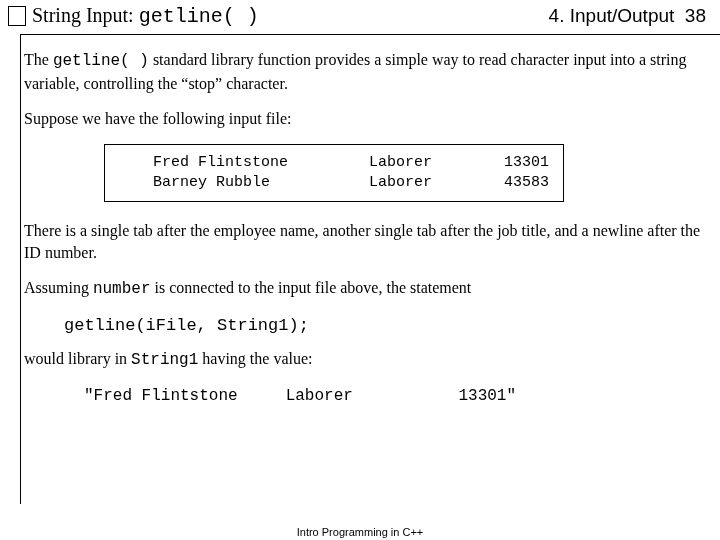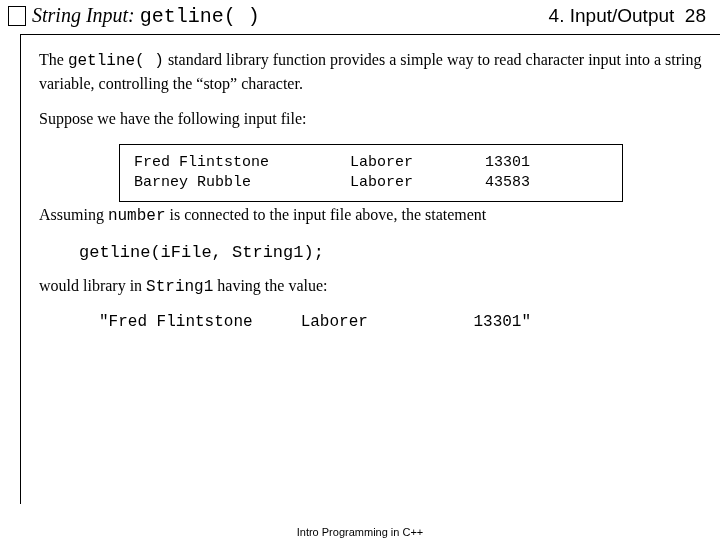--- a/index.html
+++ b/index.html
@@ -27,45 +27,46 @@
       align-items: center;
       gap: 6px;
     }
     .header-box {
       width: 18px;
       height: 20px;
       border: 1px solid #000;
       background: #fff;
       display: inline-block;
     }
-    .title-prefix { font-family: Georgia, serif; font-style: italic; }
+    .title-prefix { font-family: Georgia, serif; }
     .title-code { font-family: 'Courier New', monospace; }
     .header-right { font-family: Arial, sans-serif; font-size: 19px; }
     .content {
       border: 1px solid #000;
       border-right: none;
       border-bottom: none;
       margin: 2px 0 0 20px;
-      padding: 14px 14px 0 18px;
+      padding: 14px 14px 0 3px;
       font-size: 16px;
       line-height: 1.35;
       height: 470px;
       position: relative;
     }
     .mono { font-family: 'Courier New', monospace; }
     .para { margin-bottom: 14px; }
     .file-box {
       border: 1px solid #000;
       padding: 8px 14px;
-      margin: 12px 0 2px 80px;
-      width: 504px;
+      margin: 12px 0 18px 80px;
+      width: 460px;
       font-family: 'Courier New', monospace;
       font-size: 15px;
       white-space: pre;
       line-height: 1.35;
+      text-align: right;
     }
     .code-line {
       font-family: 'Courier New', monospace;
       font-size: 17px;
       margin: 10px 0 10px 40px;
     }
     .result-line {
       font-family: 'Courier New', monospace;
       font-size: 16px;
       margin: 10px 0 0 60px;
@@ -87,35 +88,36 @@
 <div class="slide">
 
   <div class="header">
     <div class="header-left">
       <span class="header-box"></span>
       <span>
         <span class="title-prefix">String Input: </span><span class="title-code">getline( )</span>
       </span>
     </div>
     <div class="header-right">
-      <span>4. Input/Output</span>&nbsp;&nbsp;<span>28</span>
+      <span>4. Input/Output</span>&nbsp;&nbsp;<span>38</span>
     </div>
   </div>
 
   <div class="content">
 
     <p class="para">
       <span>The </span><span class="mono">getline( )</span><span> standard library function provides a simple way to read character input into a string variable, controlling the “stop” character.</span>
     </p>
 
     <p class="para">Suppose we have the following input file:</p>
 
     <div class="file-box">Fred Flintstone         Laborer        13301
 Barney Rubble           Laborer        43583</div>
 
+    <p class="para">There is a single tab after the employee name, another single tab after the job title, and a newline after the ID number.</p>
 
     <p class="para">
       <span>Assuming </span><span class="mono">number</span><span> is connected to the input file above, the statement</span>
     </p>
 
     <div class="code-line">getline(iFile, String1);</div>
 
     <p class="para">
       <span>would library in </span><span class="mono">String1</span><span> having the value:</span>
     </p>

